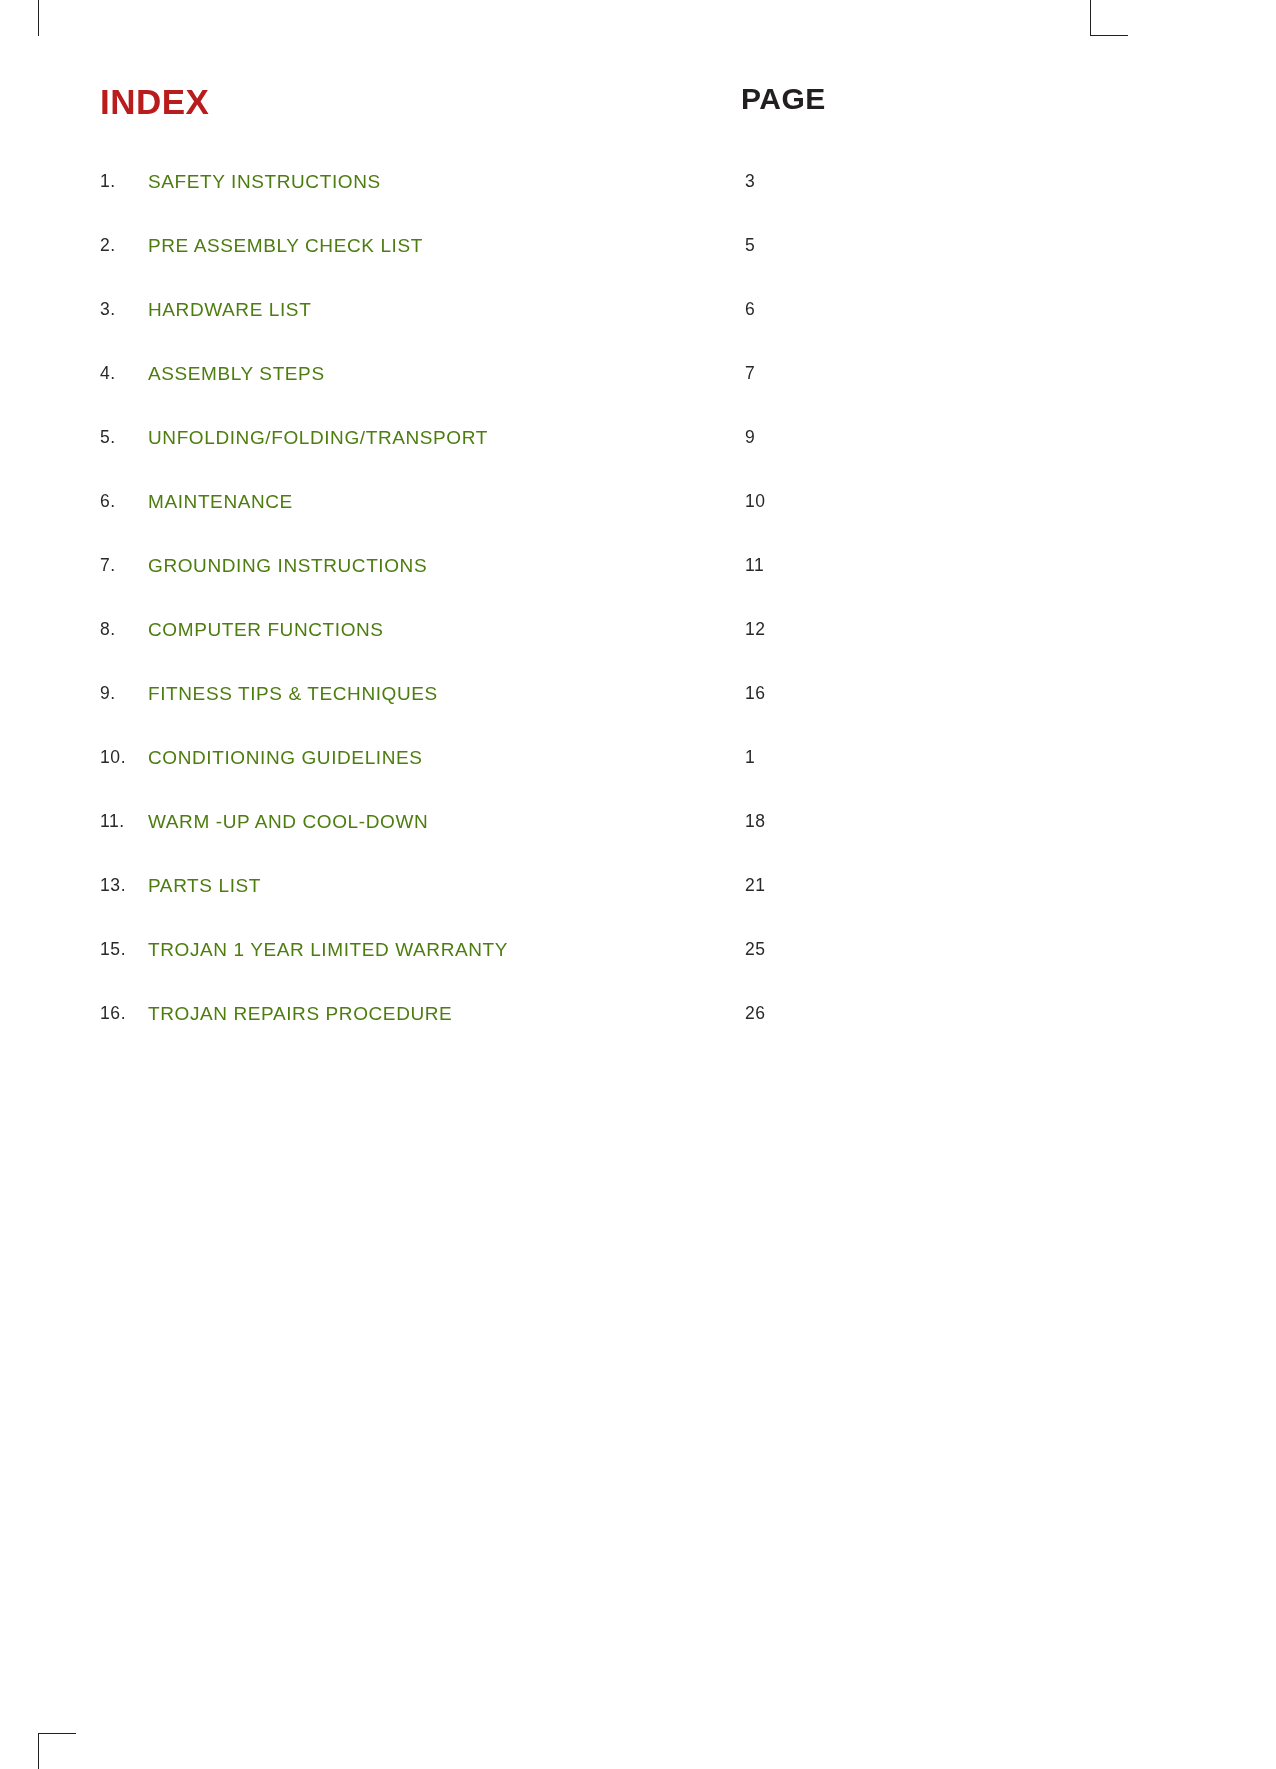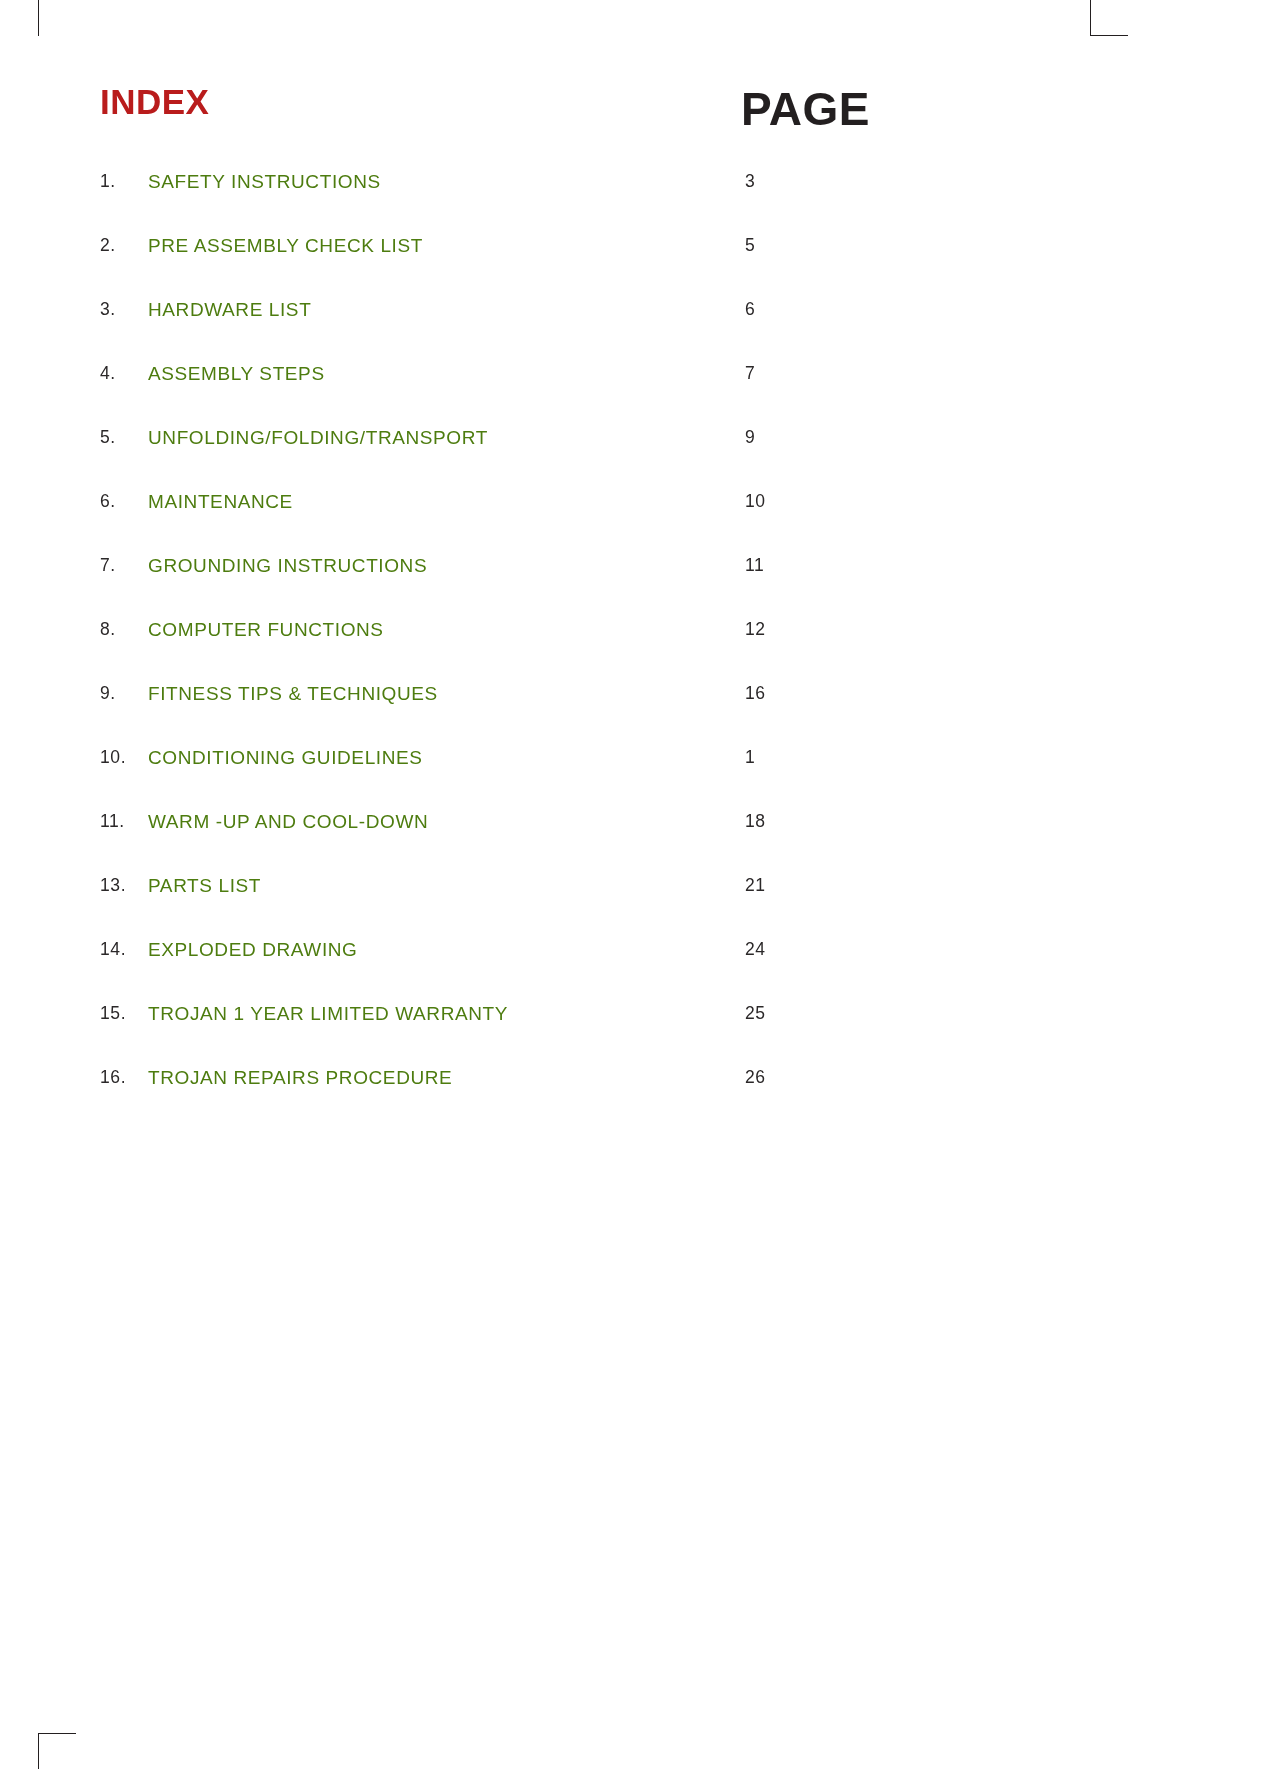--- a/index.html
+++ b/index.html
@@ -48,21 +48,21 @@
     font-size: 35px;
     font-weight: bold;
     letter-spacing: 0.5px;
     color: #b91c1c;
     font-family: "Liberation Sans", sans-serif;
   }
   .header .h-page {
     position: absolute;
     left: 641px;
     top: 0;
-    font-size: 46px;
+    font-size: 30px;
     font-weight: bold;
     letter-spacing: 0.5px;
     color: #231f20;
     font-family: "Liberation Sans", sans-serif;
   }
 
   .toc {
     position: absolute;
     left: 100px;
     top: 160px;
@@ -173,25 +173,20 @@
         <span class="toc-num">11.</span>
         <span class="toc-title">WARM -UP AND COOL-DOWN</span>
         <span class="toc-page">18</span>
       </div>
       <div class="toc-row">
         <span class="toc-num">13.</span>
         <span class="toc-title">PARTS LIST</span>
         <span class="toc-page">21</span>
       </div>
       <div class="toc-row">
-        <span class="toc-num">14.</span>
-        <span class="toc-title">EXPLODED DRAWING</span>
-        <span class="toc-page">24</span>
-      </div>
-      <div class="toc-row">
         <span class="toc-num">15.</span>
         <span class="toc-title">TROJAN 1 YEAR LIMITED WARRANTY</span>
         <span class="toc-page">25</span>
       </div>
       <div class="toc-row">
         <span class="toc-num">16.</span>
         <span class="toc-title">TROJAN REPAIRS PROCEDURE</span>
         <span class="toc-page">26</span>
       </div>
     </div>

